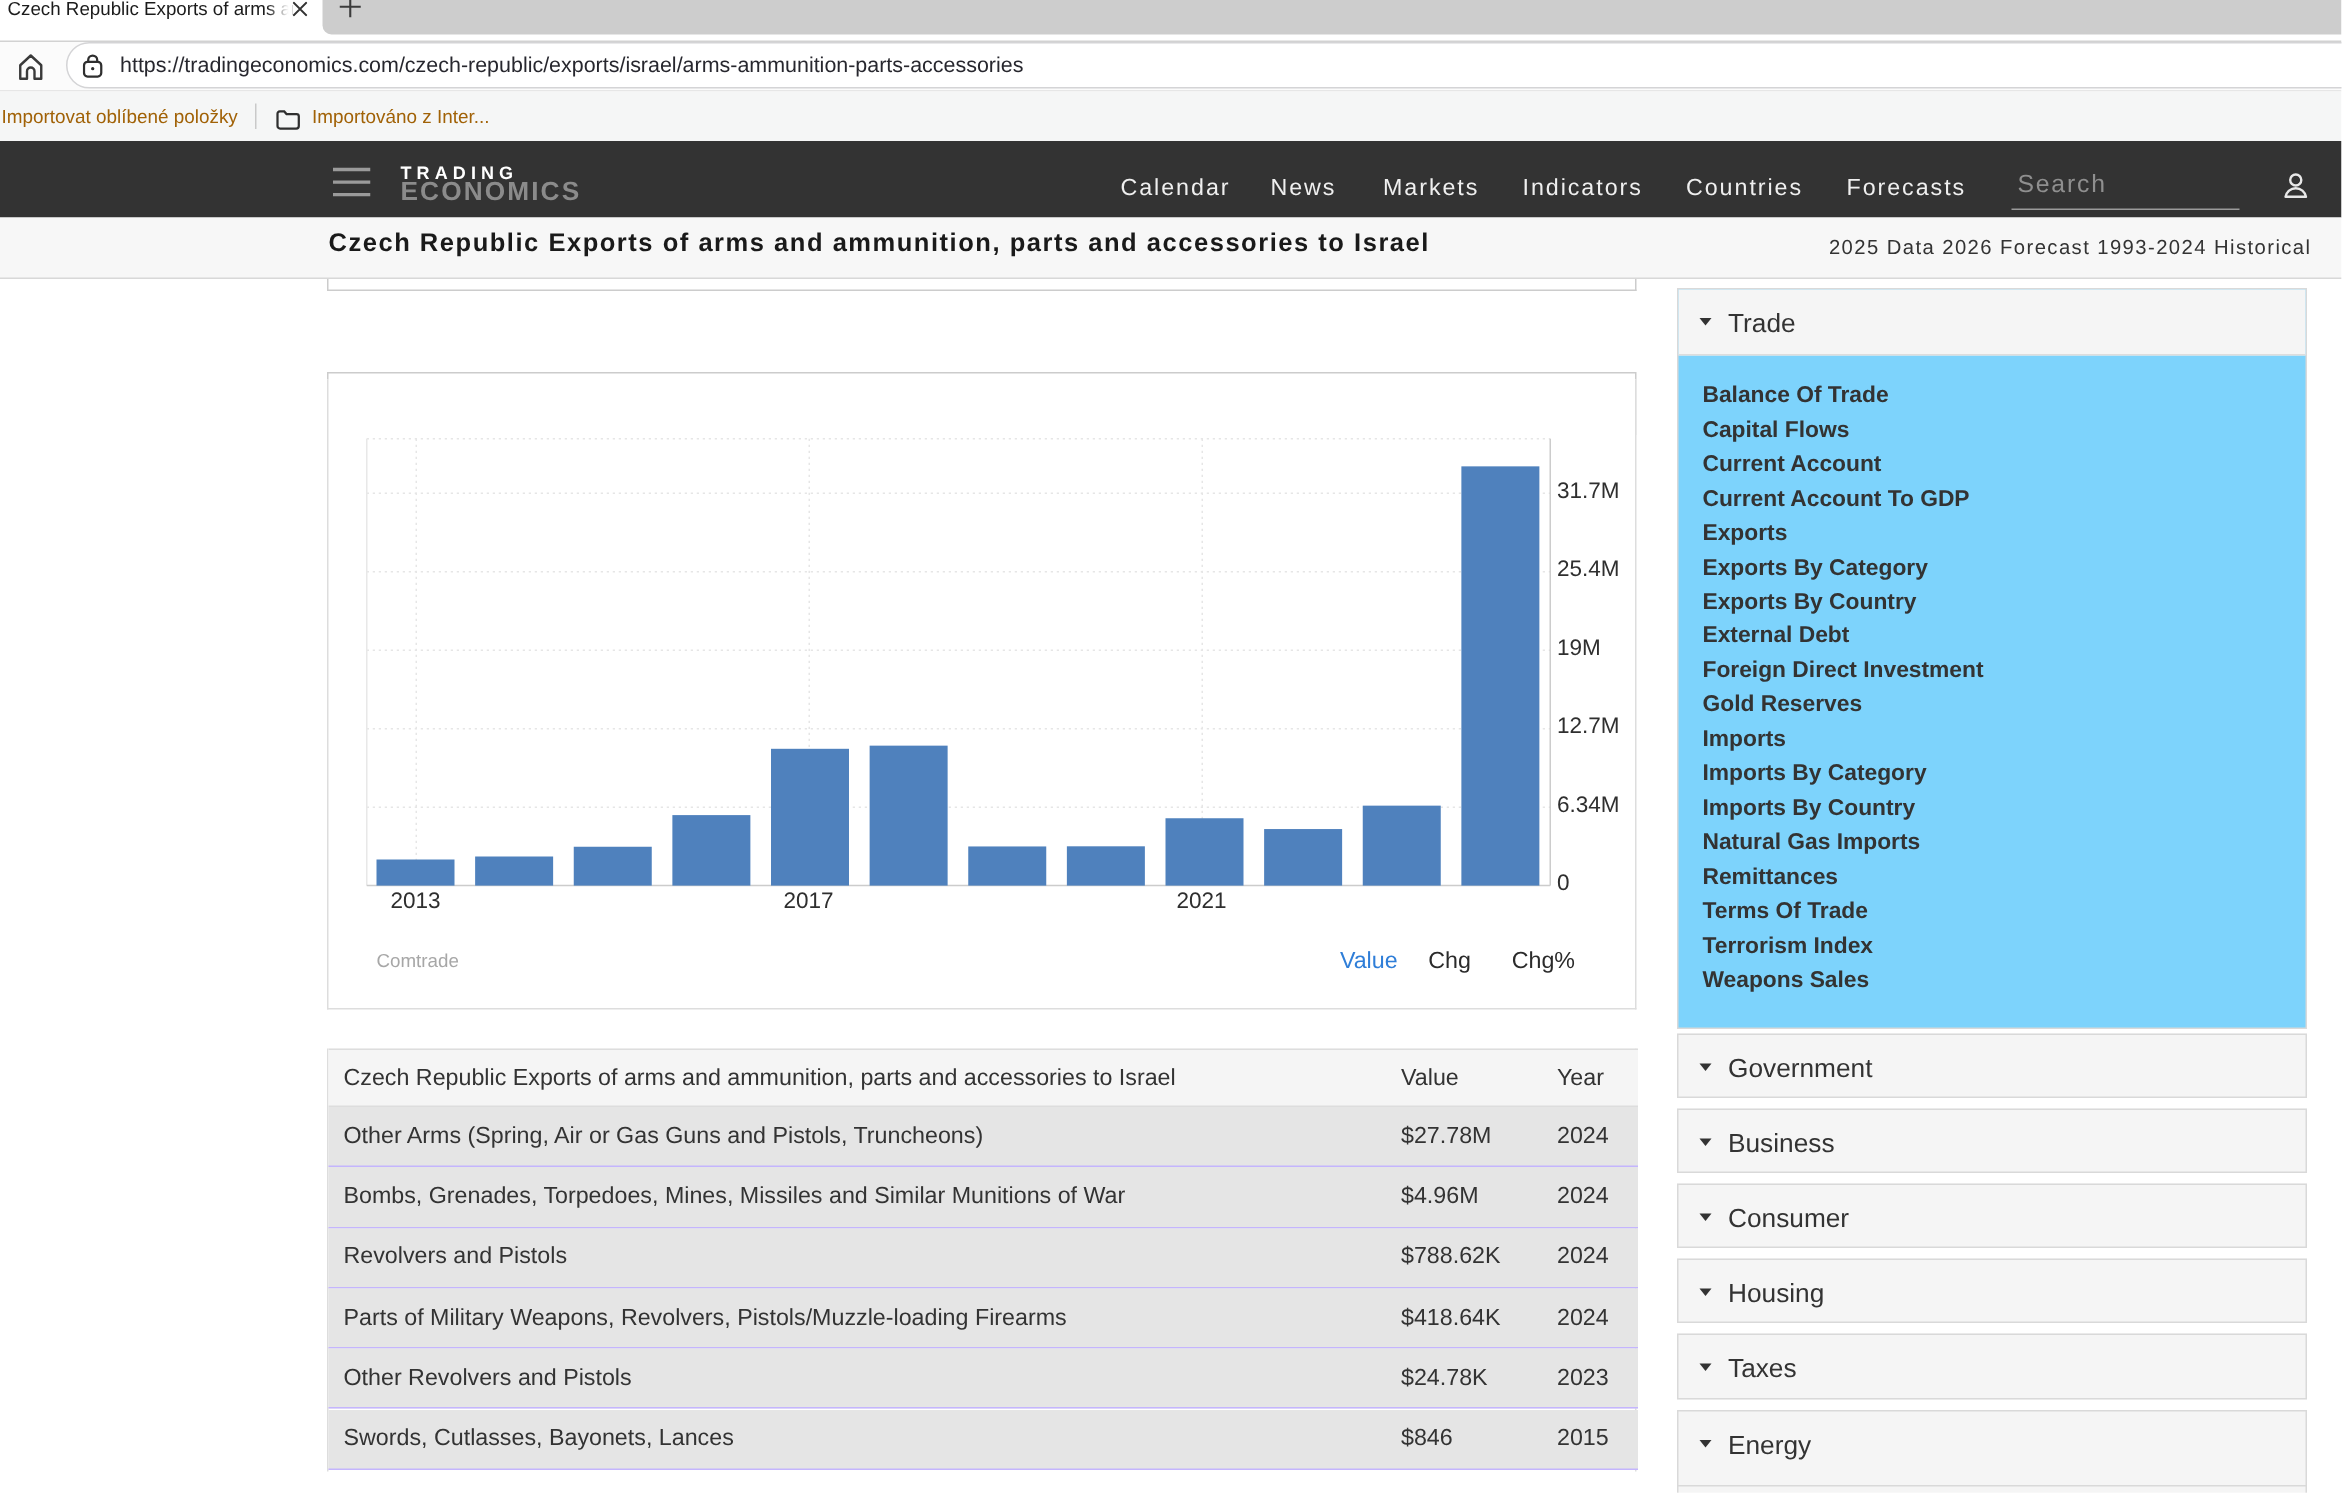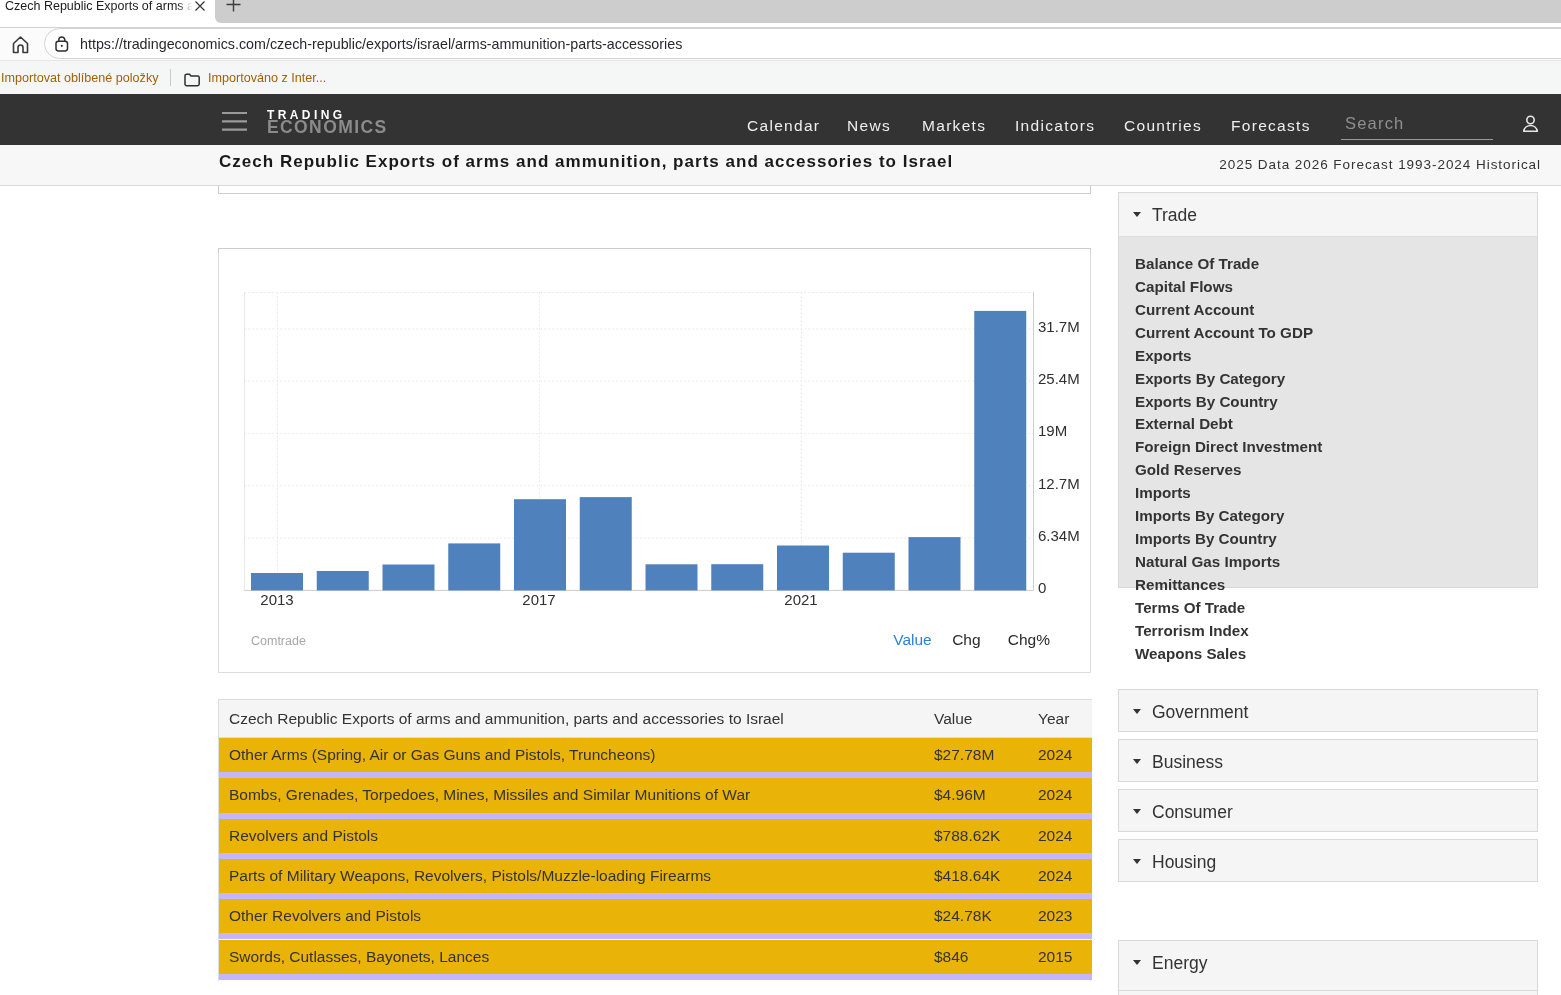--- a/index.html
+++ b/index.html
@@ -53,29 +53,29 @@
   border-left:1px solid #ddd; border-right:1px solid #ddd; border-bottom:1px solid #ddd;
   background:#fff; }
 
 
 #tbl { left:218px; top:699px; width:873px; height:282px; font-size:15.5px; color:#333; border-left:1px solid #ddd; border-right:1px solid #ddd; }
 .trow { position:absolute; left:0; width:873px; }
 .trow .c1 { position:absolute; left:10px; top:50%; transform:translateY(-50%); }
 .trow .c2 { position:absolute; left:715px; top:50%; transform:translateY(-50%); }
 .trow .c3 { position:absolute; left:819px; top:50%; transform:translateY(-50%); }
 #thead { top:0; height:39px; background:#f5f5f5; border-top:1px solid #ddd; border-bottom:1px solid #ddd; }
-.drow { border-bottom:6px solid #c4b5fd; height:40.3px; background:#eab308;text-decoration:underline; }
+.drow { border-bottom:1px solid #c4b5fd; height:40.3px; background:#e5e5e5;text-decoration:underline; }
 
 
 .panel { position:absolute; left:1118px; width:420px; border:1px solid #d9d9d9; background:#f5f5f5; }
 .caret { position:absolute; left:14px; width:0; height:0;
   border-left:4.5px solid transparent; border-right:4.5px solid transparent;
   border-top:5.5px solid #333; }
 .plabel { position:absolute; left:33px; font-size:17.5px; color:#333; }
-#tradepanel { top:192px; height:396px; background:#e5e5e5; }
+#tradepanel { top:192px; height:494px; background:#7dd3fc; }
 #tradehead { left:0px; top:0px; width:418px; height:44px; background:#f5f5f5; border-bottom:1px solid #ddd; }
 #tradelinks { position:absolute; left:16px; top:60px; font-size:15.2px; color:#333; }
 #tradelinks div { height:22.93px; line-height:22.93px;font-weight:bold; }
 </style>
 </head>
 <body>
 <div id="page">
 
   <div id="tabstrip" class="abs">
     <div id="tabgray" class="abs"></div>
@@ -309,20 +309,24 @@
       <div class="plabel" style="top:12px">Business</div>
   </div>
   <div class="panel" style="top:788.9px;height:43.3px">
     <div class="caret" style="top:19px"></div>
       <div class="plabel" style="top:12px">Consumer</div>
   </div>
   <div class="panel" style="top:839.1px;height:43.3px">
     <div class="caret" style="top:19px"></div>
       <div class="plabel" style="top:12px">Housing</div>
   </div>
+  <div class="panel" style="top:889.3px;height:43.3px">
+    <div class="caret" style="top:19px"></div>
+      <div class="plabel" style="top:12px">Taxes</div>
+  </div>
   <div class="panel" style="top:939.5px;height:61px">
     <div class="caret" style="top:19px"></div>
       <div class="plabel" style="top:12px">Energy</div>
   </div>
   <div class="panel" style="top:989.7px;height:43.3px">
     
   </div>
 </div>
 
 </body></html>

